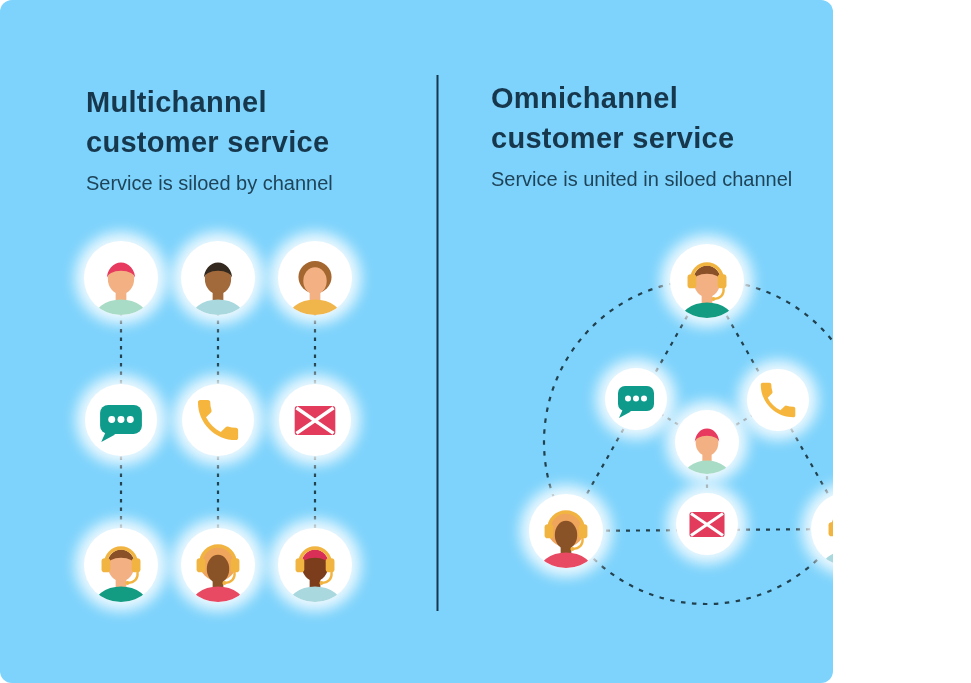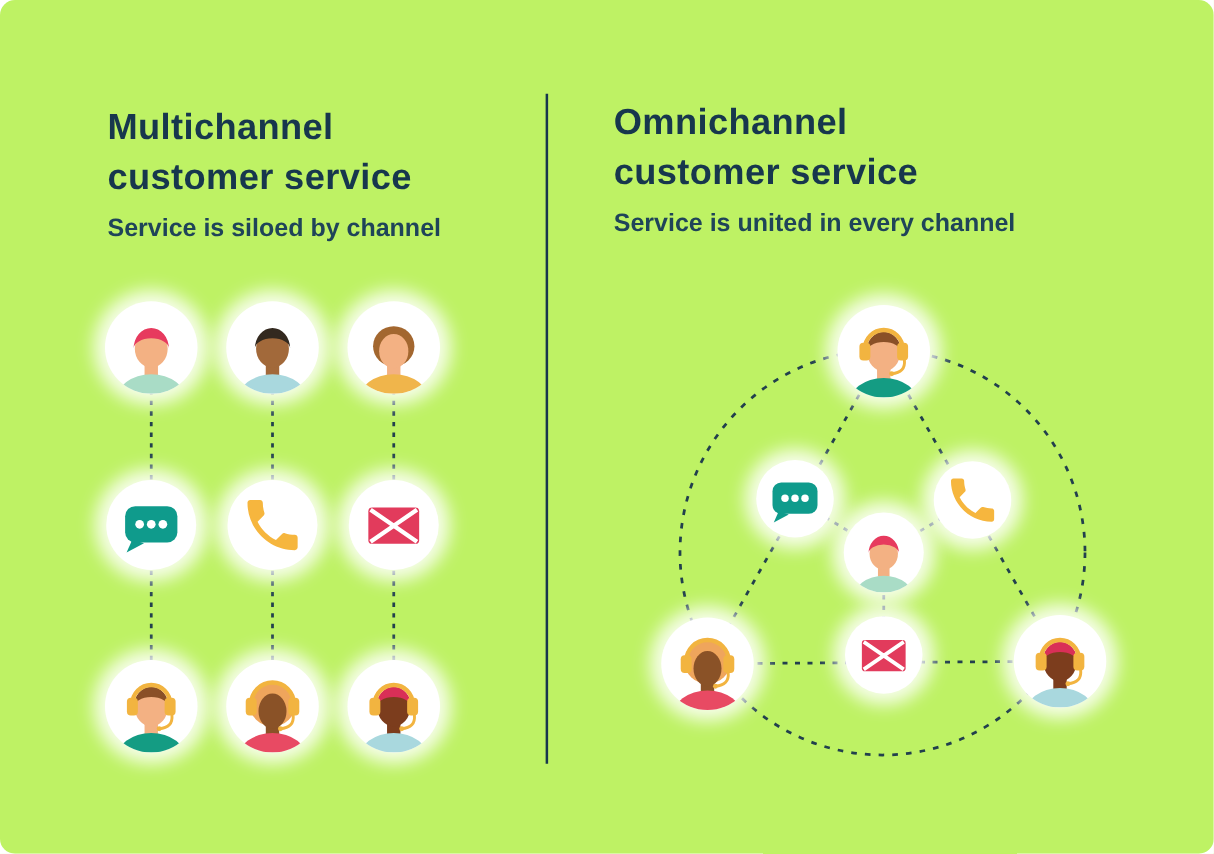--- a/index.html
+++ b/index.html
@@ -1,29 +1,29 @@
 <!DOCTYPE html>
 <html><head>
 <meta charset="utf-8">
 <style>
   html,body{margin:0;padding:0;background:#ffffff;font-family:"Liberation Sans",sans-serif;}
   .canvas{
-    position:relative;width:971px;height:683px;background:#bef264;
+    position:relative;width:833px;height:683px;background:#7dd3fc;
     border-radius:12px;overflow:hidden;
   }
   .lines{position:absolute;left:0;top:0;z-index:1;}
   .panel-text{position:absolute;z-index:3;}
   .panel-text.left{left:86px;top:82px;width:300px;}
   .panel-text.right{left:491px;top:78px;width:300px;}
   .panel-title{
     margin:0;font-size:29px;line-height:40px;font-weight:700;
     color:#17374d;letter-spacing:.3px;
   }
   .panel-subtitle{
-    margin:9px 0 0 0;font-size:20px;line-height:24px;font-weight:700;
+    margin:9px 0 0 0;font-size:20px;line-height:24px;font-weight:400;
     color:#1f4459;white-space:nowrap;
   }
   .node{
     position:absolute;z-index:2;background:#ffffff;border-radius:50%;
     box-shadow:0 0 14px 9px rgba(255,255,255,.85);
   }
   .node svg{display:block;width:100%;height:100%;}
 </style>
 </head>
 <body>
@@ -44,21 +44,21 @@
       <line x1="707" y1="442" x2="707" y2="524" stroke="#22404d" stroke-width="2.2" stroke-dasharray="3.5 5"></line>
     </svg>
 
   <div class="panel-text left">
     <h1 class="panel-title">Multichannel customer service</h1>
     <p class="panel-subtitle">Service is siloed by channel</p>
   </div>
 
   <div class="panel-text right">
     <h1 class="panel-title">Omnichannel customer service</h1>
-    <p class="panel-subtitle">Service is united in every channel</p>
+    <p class="panel-subtitle">Service is united in siloed channel</p>
   </div>
 
   <div id="nodes">
       <div class="node" style="left: 84px; top: 241px; width: 74px; height: 74px;">
         <svg viewBox="0 0 76 76">
           <clipPath id="clip1">
             <circle cx="38" cy="38" r="38"></circle>
           </clipPath>
           <g clip-path="url(#clip1)">
             <rect x="32.5" y="44" width="11" height="17" fill="#f3b183"></rect>

